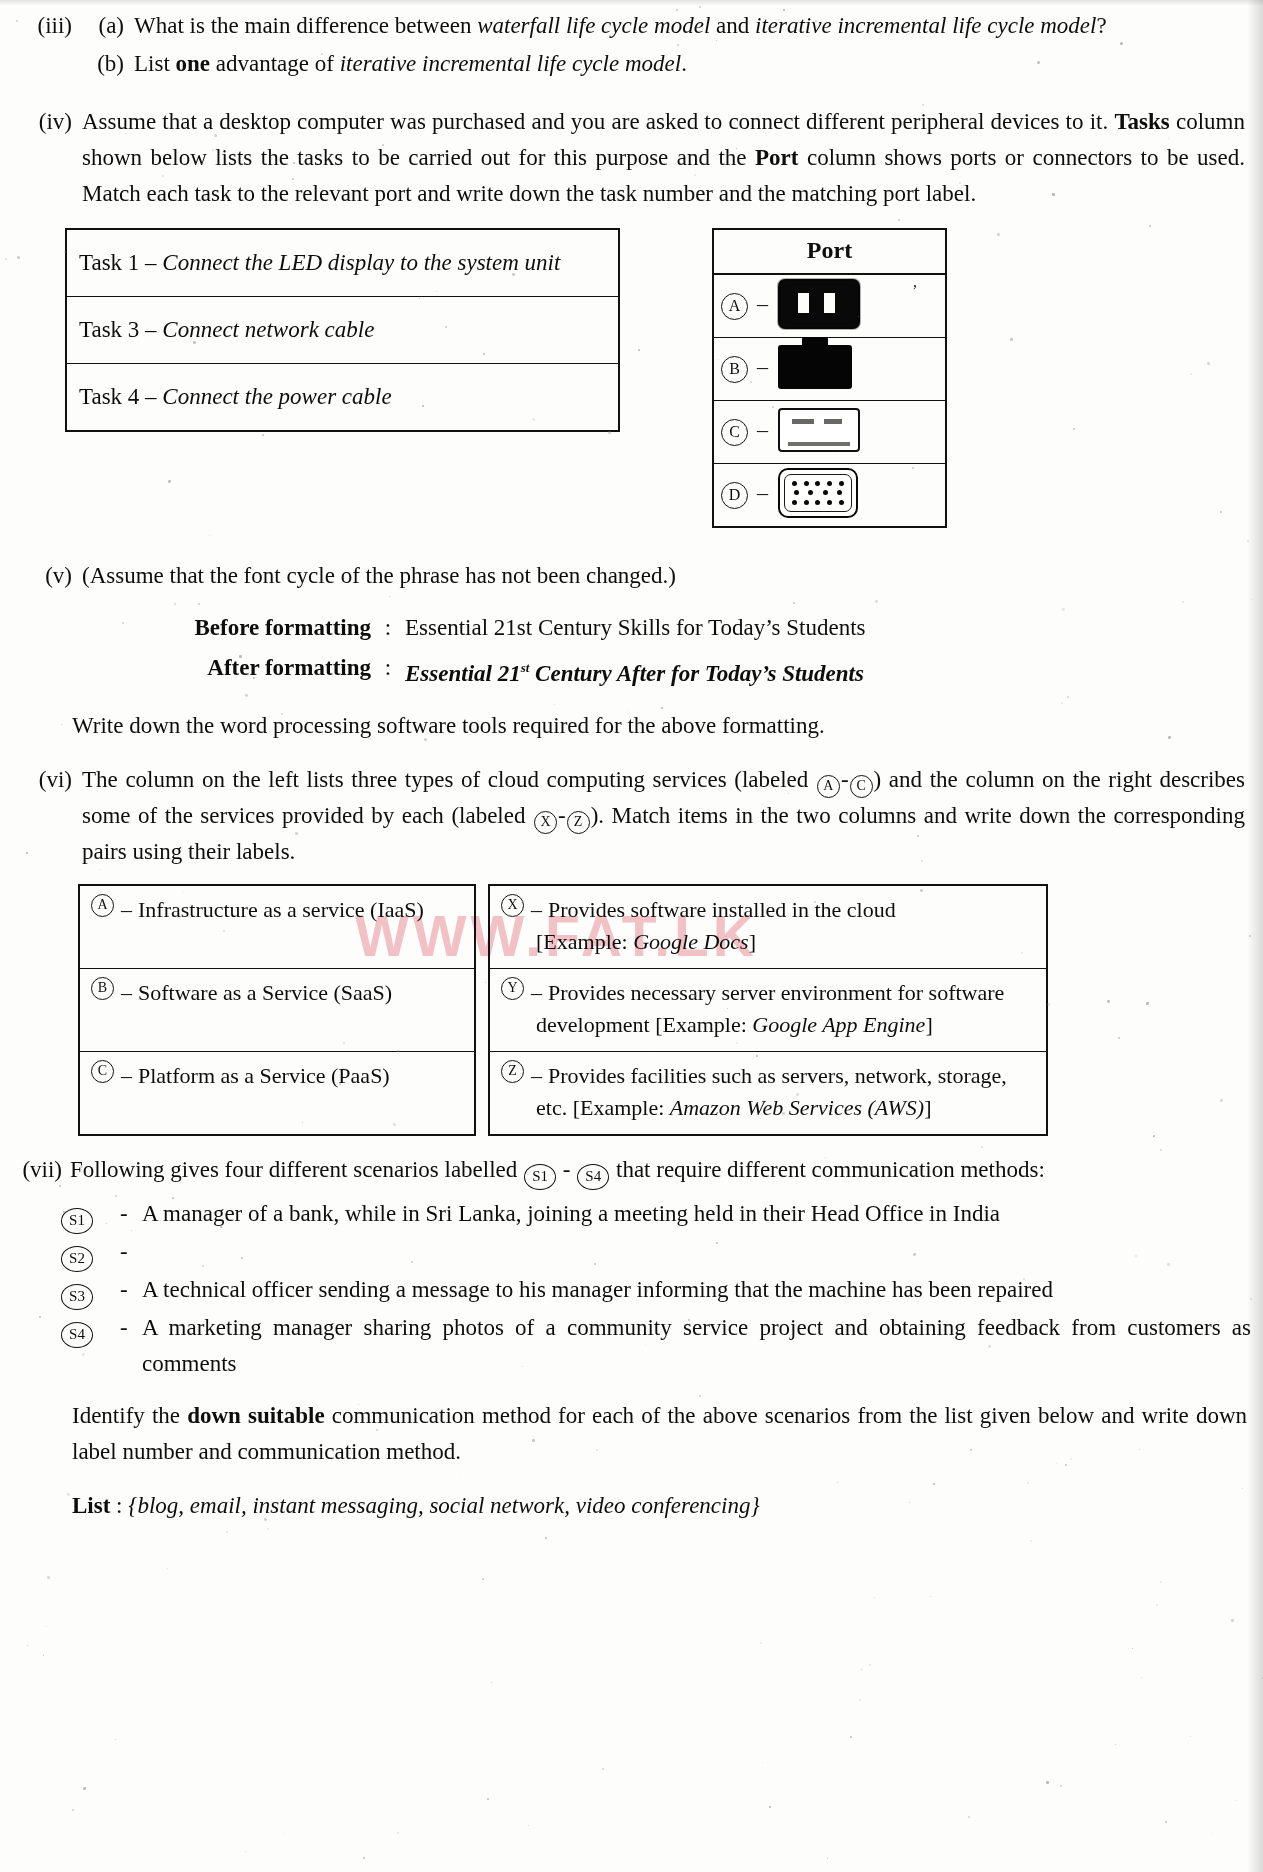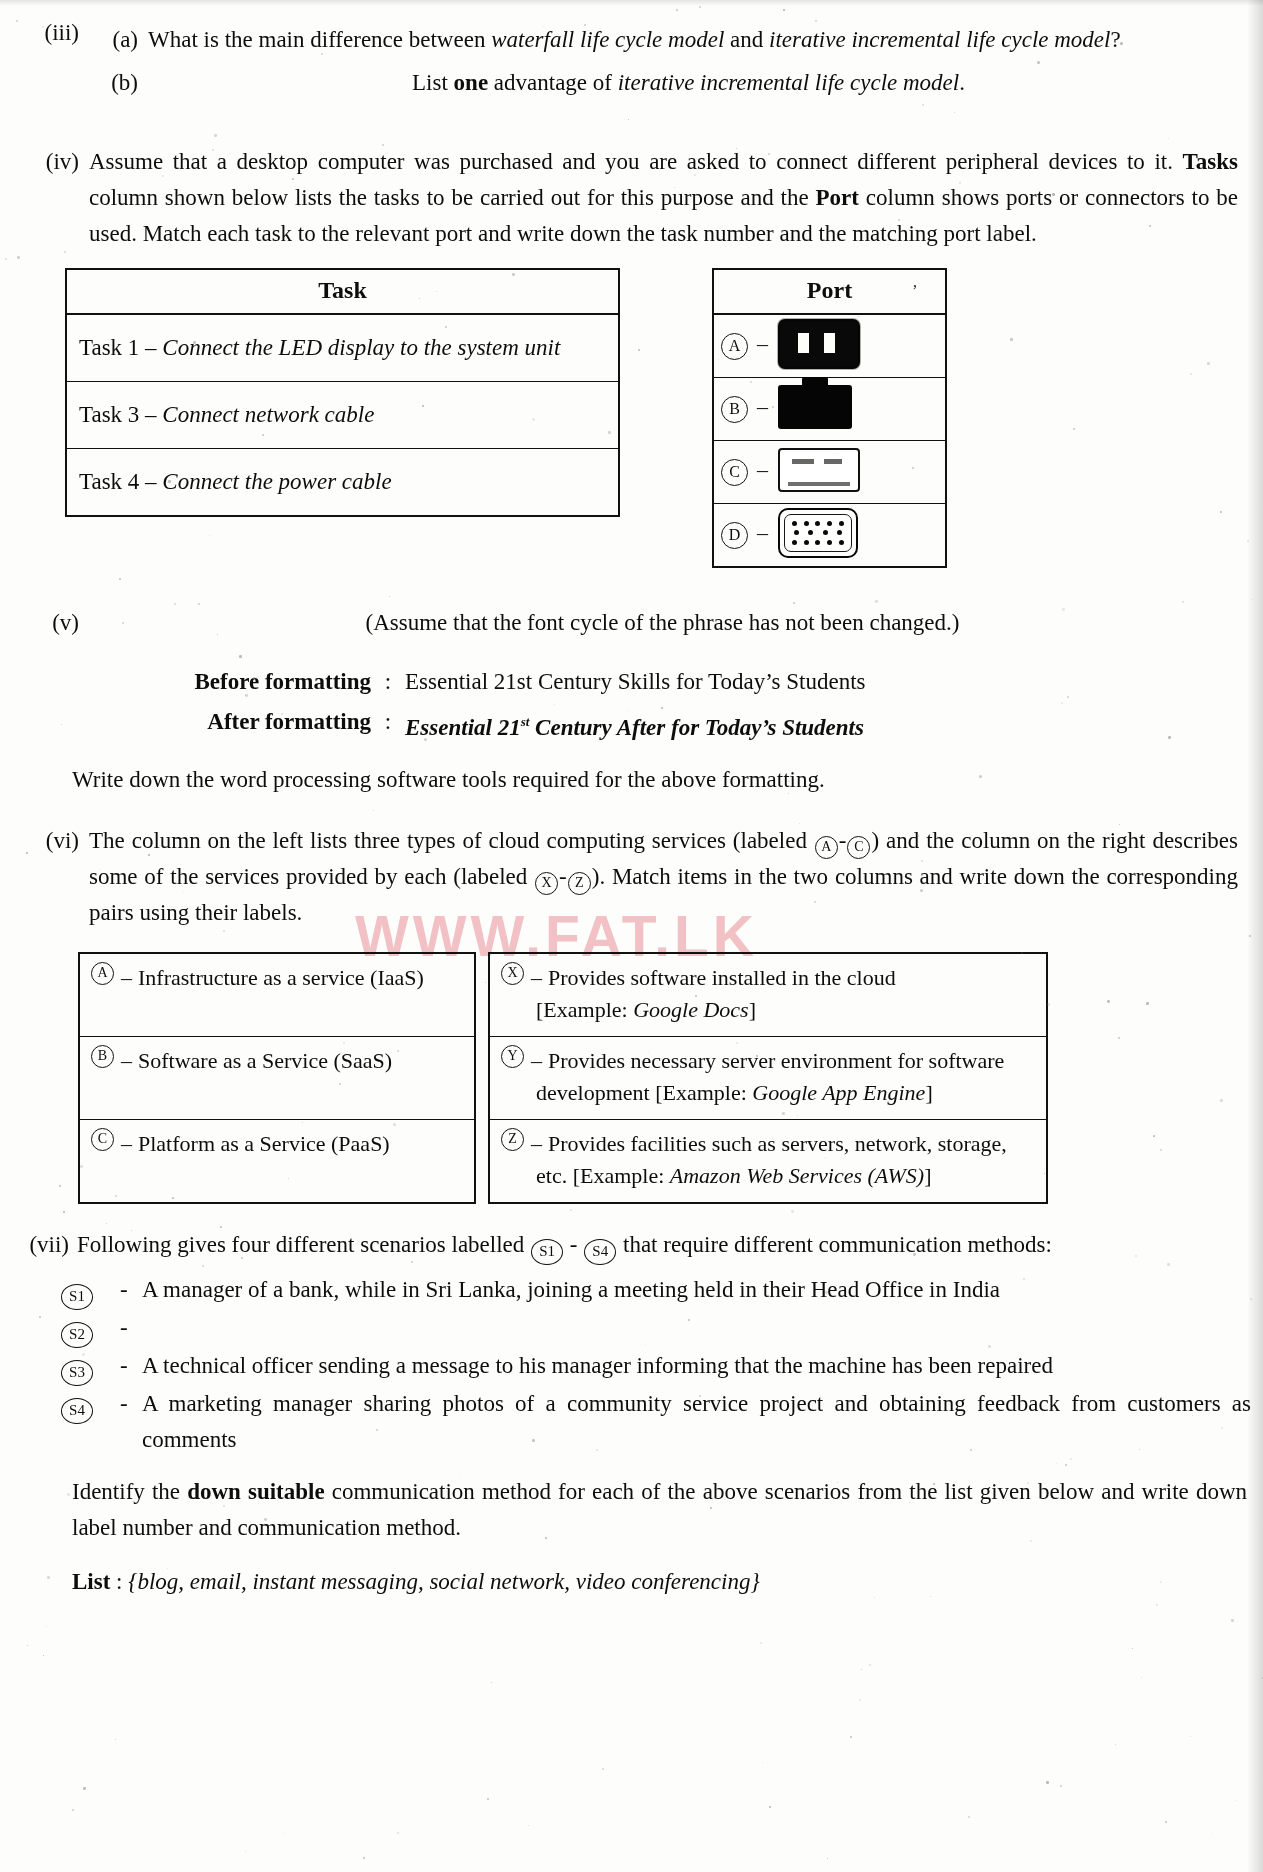--- a/index.html
+++ b/index.html
@@ -49,35 +49,35 @@
     pointer-events: none;
     z-index: 45;
   }
 
   .content { position: relative; z-index: 10; }
 
   
   .qitem {
     display: flex;
     align-items: flex-start;
-    margin: 7px;
+    margin: 0;
   }
   .qlabel {
     flex: 0 0 auto;
     text-align: right;
     font-size: 23px;
     line-height: 36px;
   }
   .qbody {
     flex: 1 1 auto;
     font-size: 23px;
     line-height: 36px;
     text-align: justify;
   }
-  .qbody.nojust { text-align: center; }
+  .qbody.nojust { text-align: left; }
 
   i, .it { font-style: italic; }
 
   
   .circ {
     display: inline-block;
     border: 1.6px solid #111;
     border-radius: 50%;
     width: 21px;
     height: 21px;
@@ -325,23 +325,20 @@
       <div class="qlabel" style="width:72px;padding-right:10px">(iv)</div>
       <div class="qbody" style="padding-right:18px">
         <span>Assume that a desktop computer was purchased and you are asked to connect different peripheral devices to it. </span><b>Tasks</b><span> column shown below lists the tasks to be carried out for this purpose and the </span><b>Port</b><span> column shows ports or connectors to be used. Match each task to the relevant port and write down the task number and the matching port label.</span>
       </div>
     </div>
 
     <div style="display:flex; align-items:flex-start; margin-top:16px; padding-left:65px;">
 
       <table class="tbl" id="task-table">
         <tbody>
-            <tr>
-          <td class="hdr">Task</td>
-        </tr>
         <tr>
               <td class="taskcell">
           <span class="tlabel">Task 1 –</span>
           <i>Connect the LED display to the system unit</i>
         </td>
             </tr>
         <tr>
               <td class="taskcell">
           <span class="tlabel">Task 3 –</span>
           <i>Connect network cable</i>

